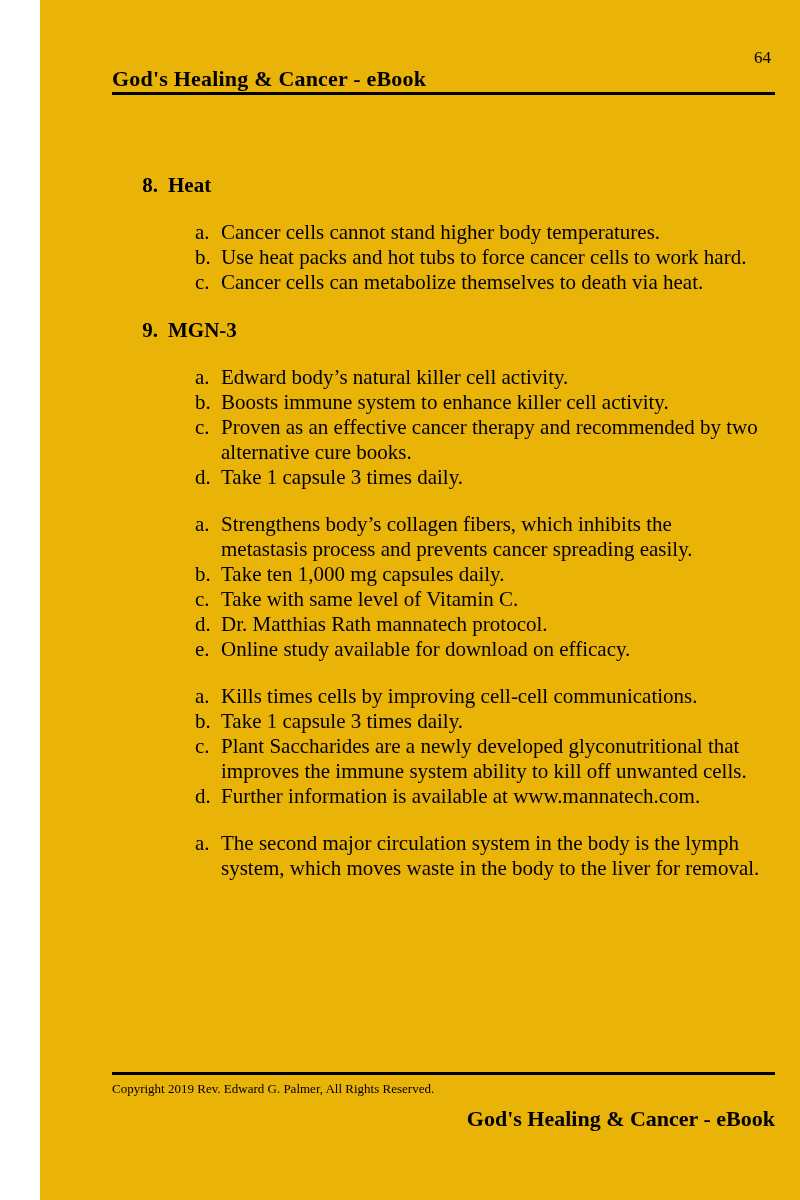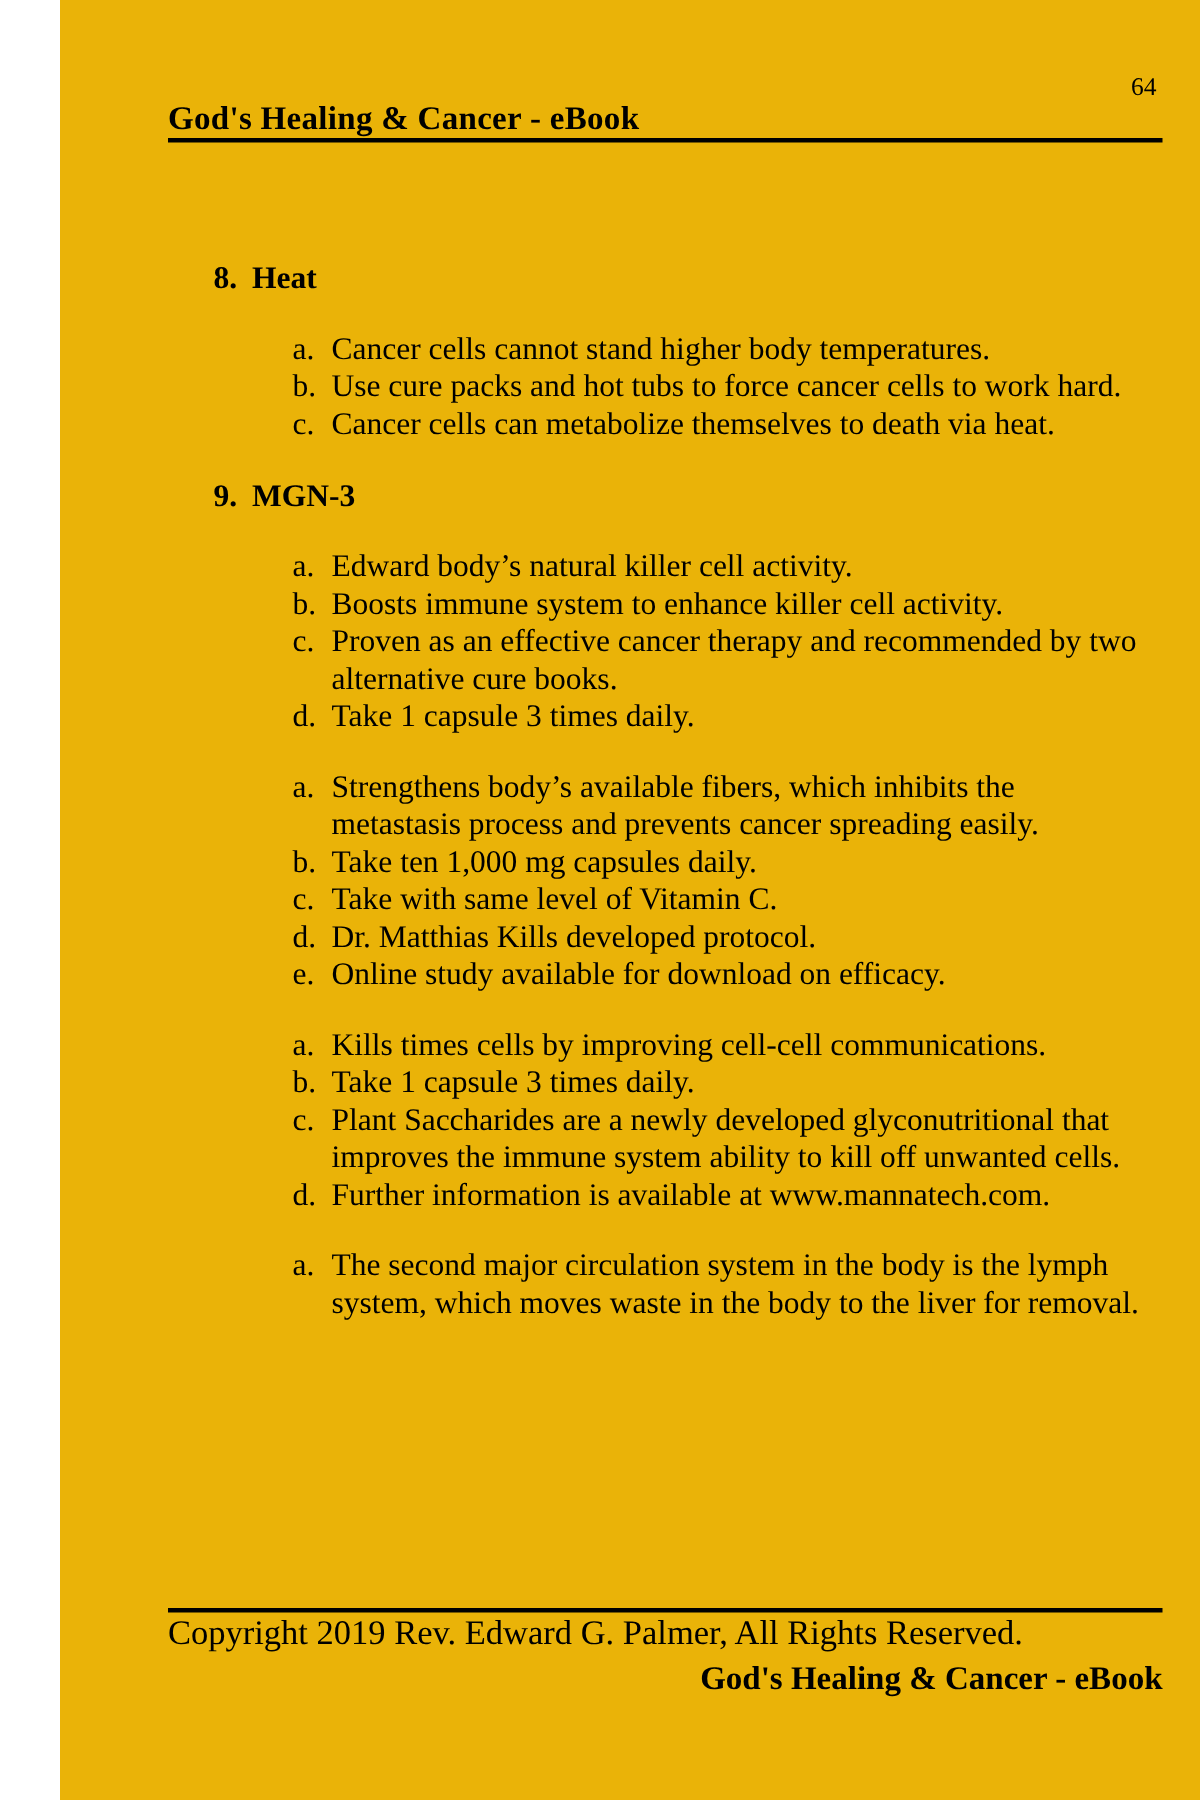--- a/index.html
+++ b/index.html
@@ -27,21 +27,21 @@
   .section { margin-top:22px; }
   .section:first-child { margin-top:0; }
   .section-heading { display:flex; font-weight:bold; font-size:21px; line-height:26px; }
   .section-number { width:46px; text-align:right; flex:none; }
   .section-title { margin-left:10px; }
   .items { margin-top:22px; padding-left:83px; }
   .item { display:flex; font-size:21px; line-height:25px; }
   .item-label { width:26px; flex:none; }
   .item-text { width:570px; white-space:pre-line; }
   .footer { position:absolute; left:72px; right:65px; top:1070px; }
-  .copyright { font-size:23px; line-height:22px; margin-top:3px; }
+  .copyright { font-size:13px; line-height:22px; margin-top:3px; }
   .footer-title {
     font-size:22px; line-height:24px; font-weight:bold;
     text-align:right; margin-top:7px;
   }
 </style>
 </head>
 <body>
 
 <div class="page">
   <div class="content">
@@ -60,21 +60,21 @@
           <span class="section-number">8.</span>
           <span class="section-title">Heat</span>
         </div>
         <div class="items">
           <div class="item">
             <span class="item-label">a.</span>
             <span class="item-text">Cancer cells cannot stand higher body temperatures.</span>
           </div>
           <div class="item">
             <span class="item-label">b.</span>
-            <span class="item-text">Use cure packs and hot tubs to force cancer cells to work hard.</span>
+            <span class="item-text">Use heat packs and hot tubs to force cancer cells to work hard.</span>
           </div>
           <div class="item">
             <span class="item-label">c.</span>
             <span class="item-text">Cancer cells can metabolize themselves to death via heat.</span>
           </div>
         </div>
       </div>
 
       <div class="section">
         <div class="section-heading">
@@ -99,34 +99,34 @@
             <span class="item-label">d.</span>
             <span class="item-text">Take 1 capsule 3 times daily.</span>
           </div>
         </div>
       </div>
 
       <div class="section">
         <div class="items">
           <div class="item">
             <span class="item-label">a.</span>
-            <span class="item-text">Strengthens body’s available fibers, which inhibits the
+            <span class="item-text">Strengthens body’s collagen fibers, which inhibits the
 metastasis process and prevents cancer spreading easily.</span>
           </div>
           <div class="item">
             <span class="item-label">b.</span>
             <span class="item-text">Take ten 1,000 mg capsules daily.</span>
           </div>
           <div class="item">
             <span class="item-label">c.</span>
             <span class="item-text">Take with same level of Vitamin C.</span>
           </div>
           <div class="item">
             <span class="item-label">d.</span>
-            <span class="item-text">Dr. Matthias Kills developed protocol.</span>
+            <span class="item-text">Dr. Matthias Rath mannatech protocol.</span>
           </div>
           <div class="item">
             <span class="item-label">e.</span>
             <span class="item-text">Online study available for download on efficacy.</span>
           </div>
         </div>
       </div>
 
       <div class="section">
         <div class="items">

